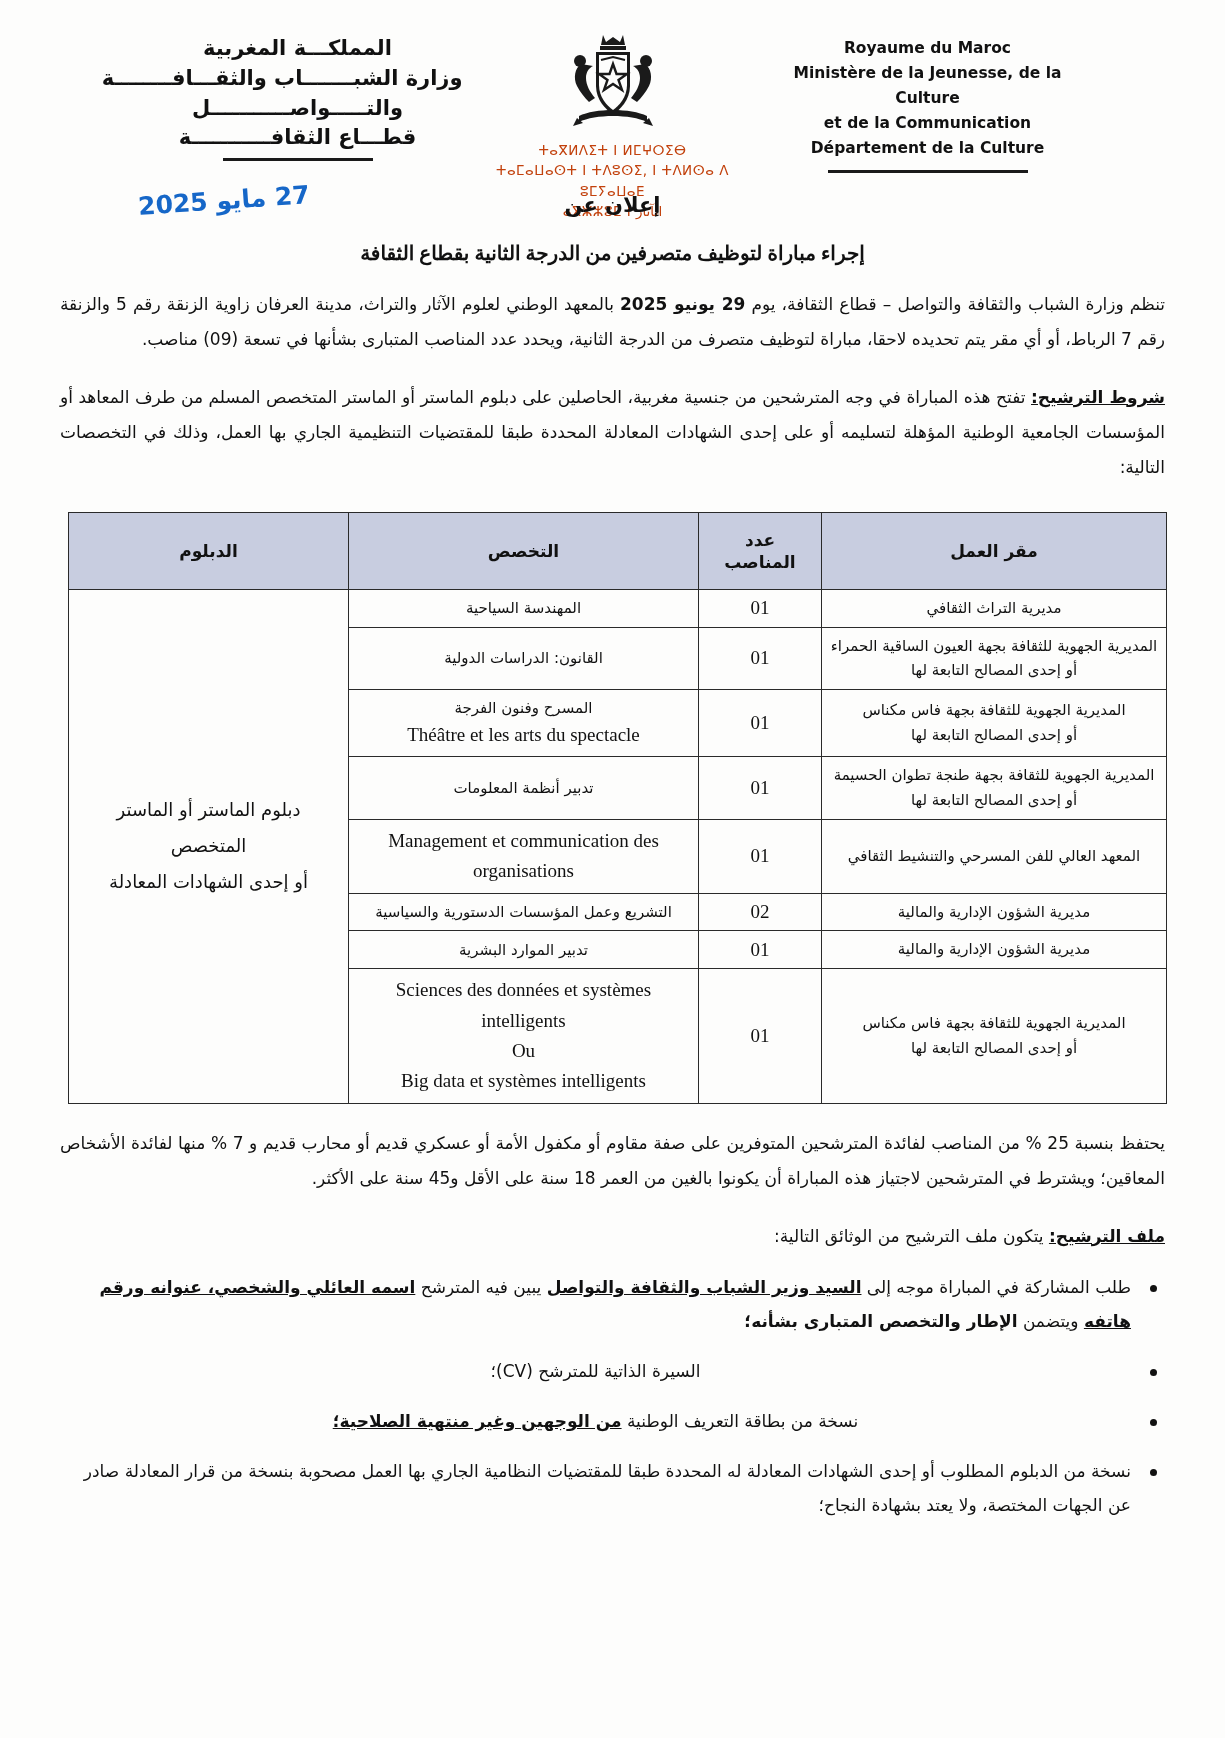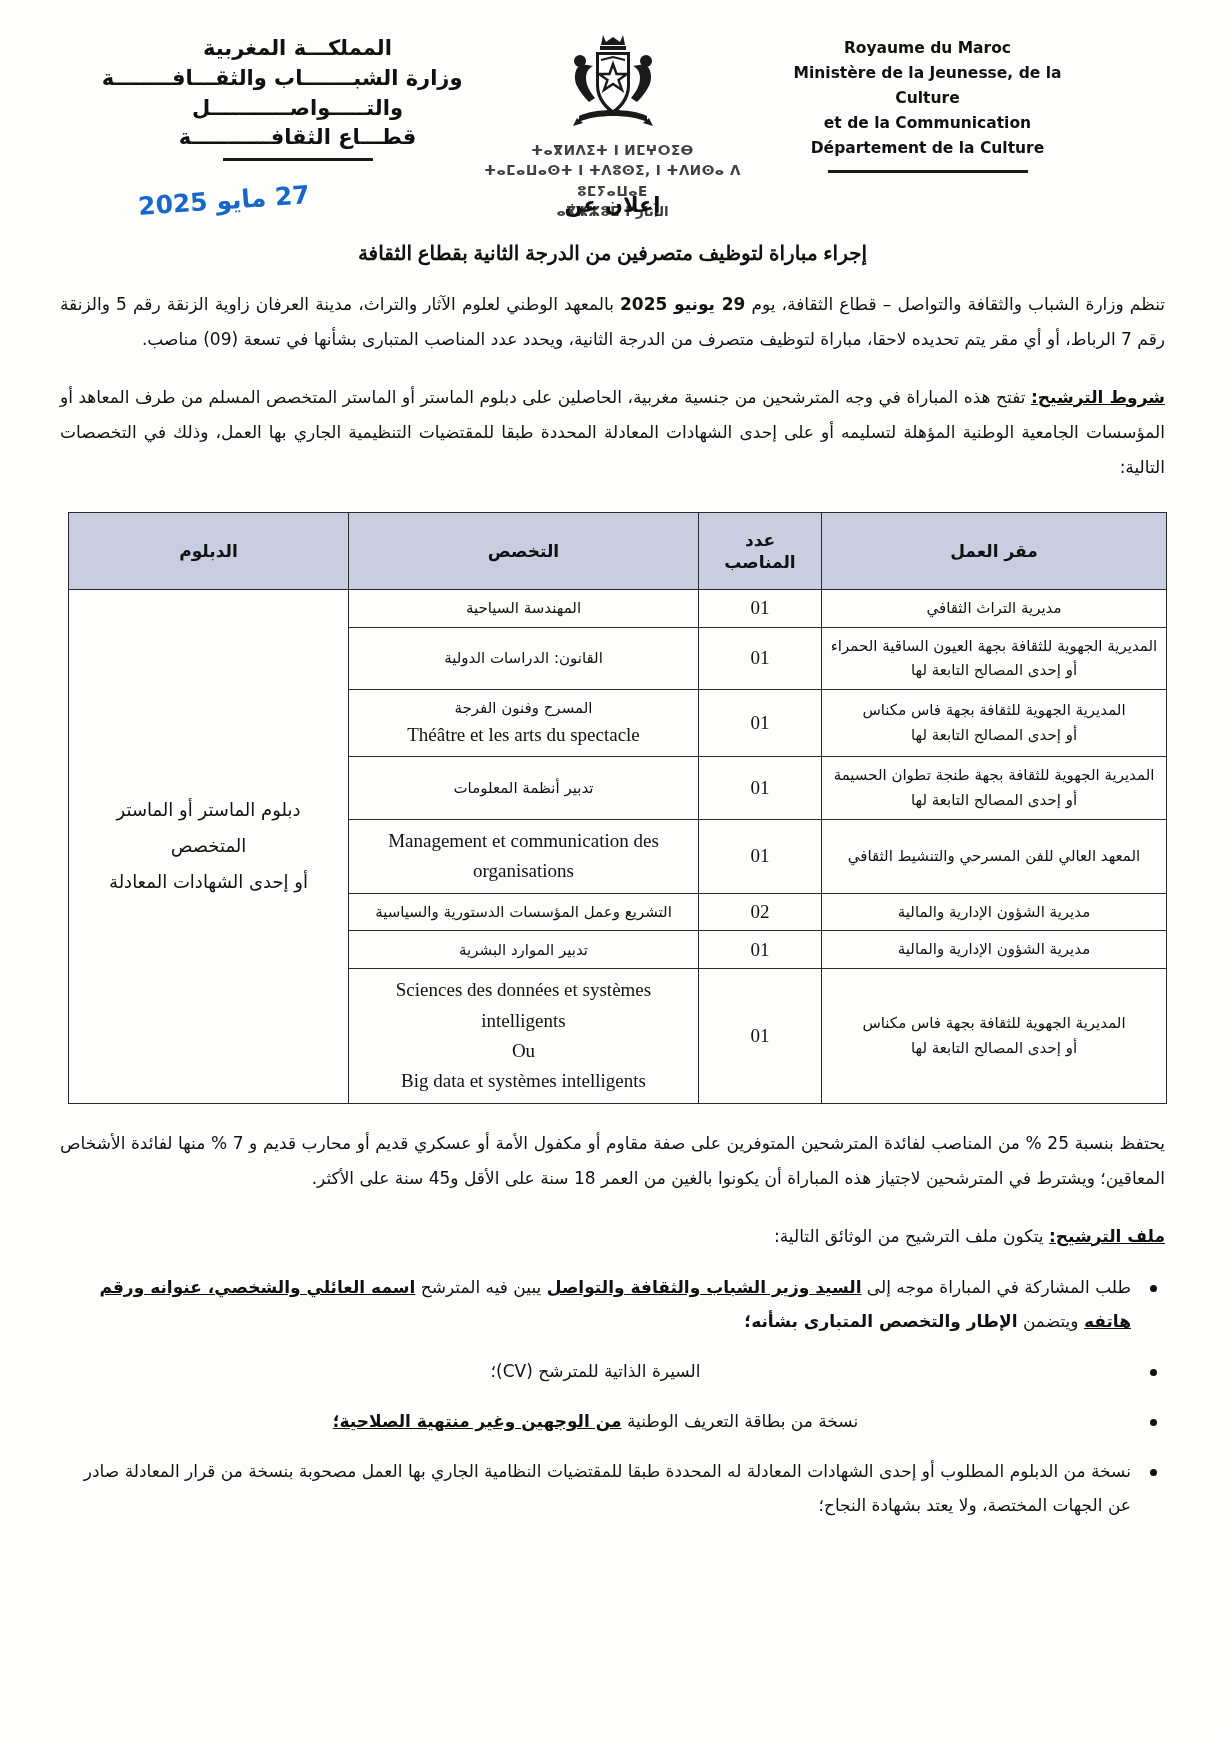--- a/index.html
+++ b/index.html
@@ -60,25 +60,25 @@
   .emblem {
     width: 96px;
     height: 110px;
     margin: 0 auto;
     position: relative;
   }
   .hdr-tif {
     direction: ltr;
     font-family: "DejaVu Sans", sans-serif;
     font-size: 13.5px;
-    font-weight: bold;
+    font-weight: normal;
     line-height: 1.5;
     letter-spacing: 0.5px;
     margin-top: 2px;
-    color: #404040;
+    color: #c2410c;
   }
   .hdr-fr {
     width: 330px;
     direction: ltr;
     text-align: center;
     font-family: "DejaVu Sans", sans-serif;
     font-weight: bold;
     font-size: 15.5px;
     line-height: 1.62;
     padding-top: 10px;
@@ -109,21 +109,21 @@
   .announce-of {
     text-align: center;
     font-family: "DejaVu Sans", sans-serif;
     font-weight: bold;
     font-size: 21px;
     margin-top: 8px;
     direction: rtl;
   }
   .main-title {
     text-align: center;
-    font-family: Liberation Sans, sans-serif;
+    font-family: Liberation Serif, serif;
     font-weight: bold;
     font-size: 20px;
     margin-top: 24px;
     direction: rtl;
   }
 
   
   .body-wrap {
     padding: 0 60px;
     box-sizing: border-box;

